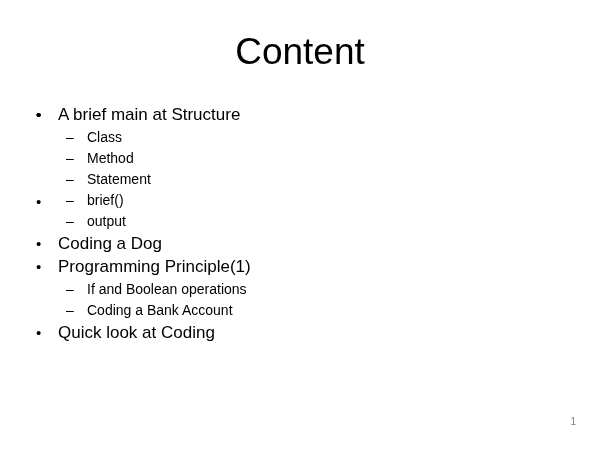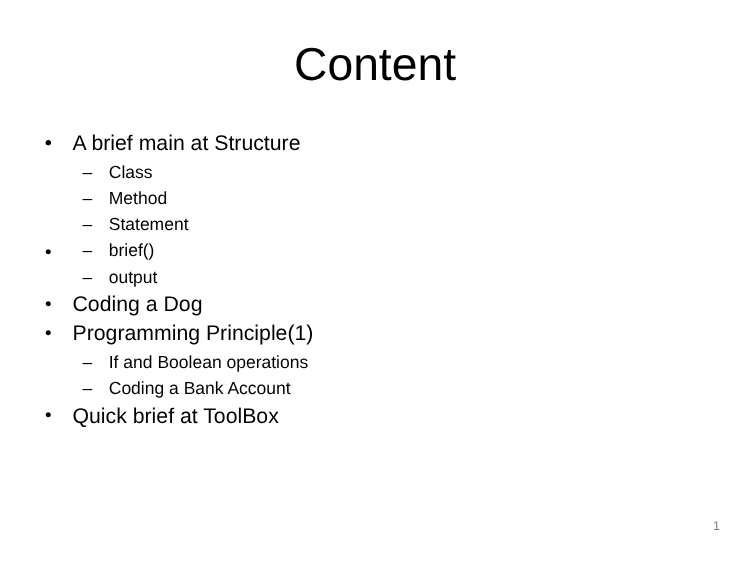--- a/index.html
+++ b/index.html
@@ -142,20 +142,20 @@
       <span>If and Boolean operations</span>
     </div>
 
     <div class="bullet-l2">
       <span class="marker">–</span>
       <span>Coding a Bank Account</span>
     </div>
 
     <div class="bullet-l1">
       <span class="marker">•</span>
-      <span>Quick brief at ToolBox</span>
+      <span>Quick look at Coding</span>
     </div>
 
   </div>
 
   <div class="slide-number">1</div>
 
 </div>
 
 </body></html>

